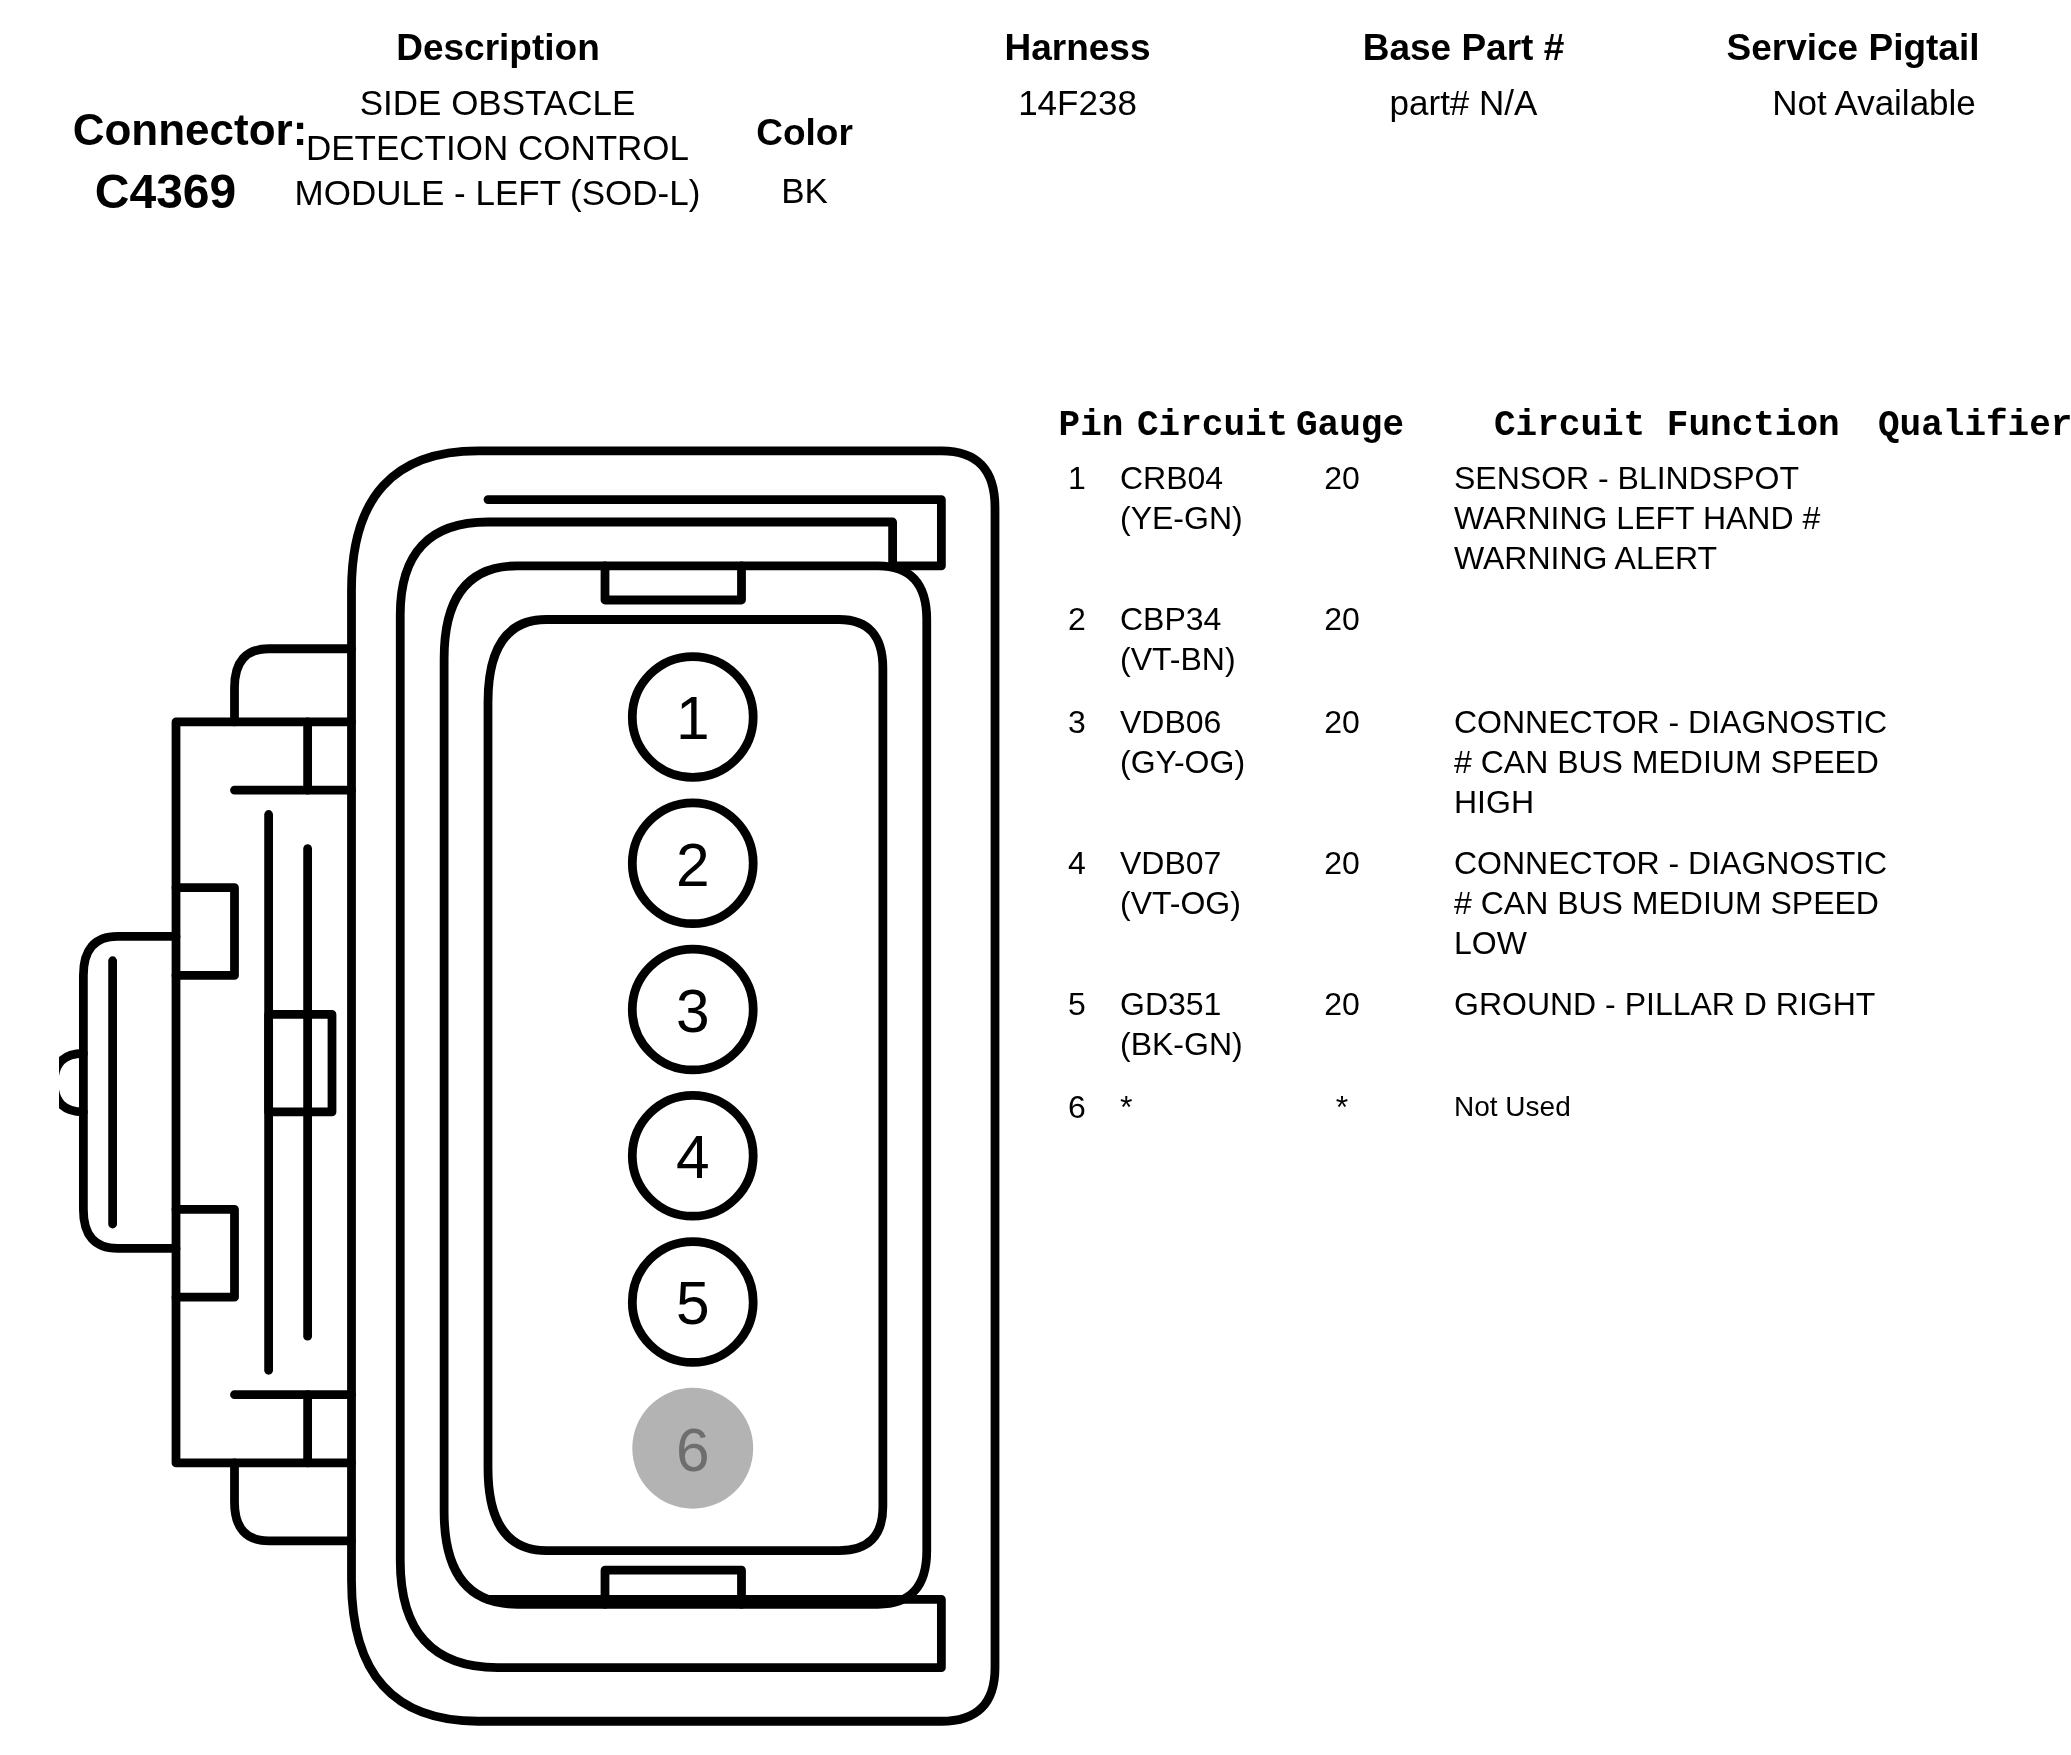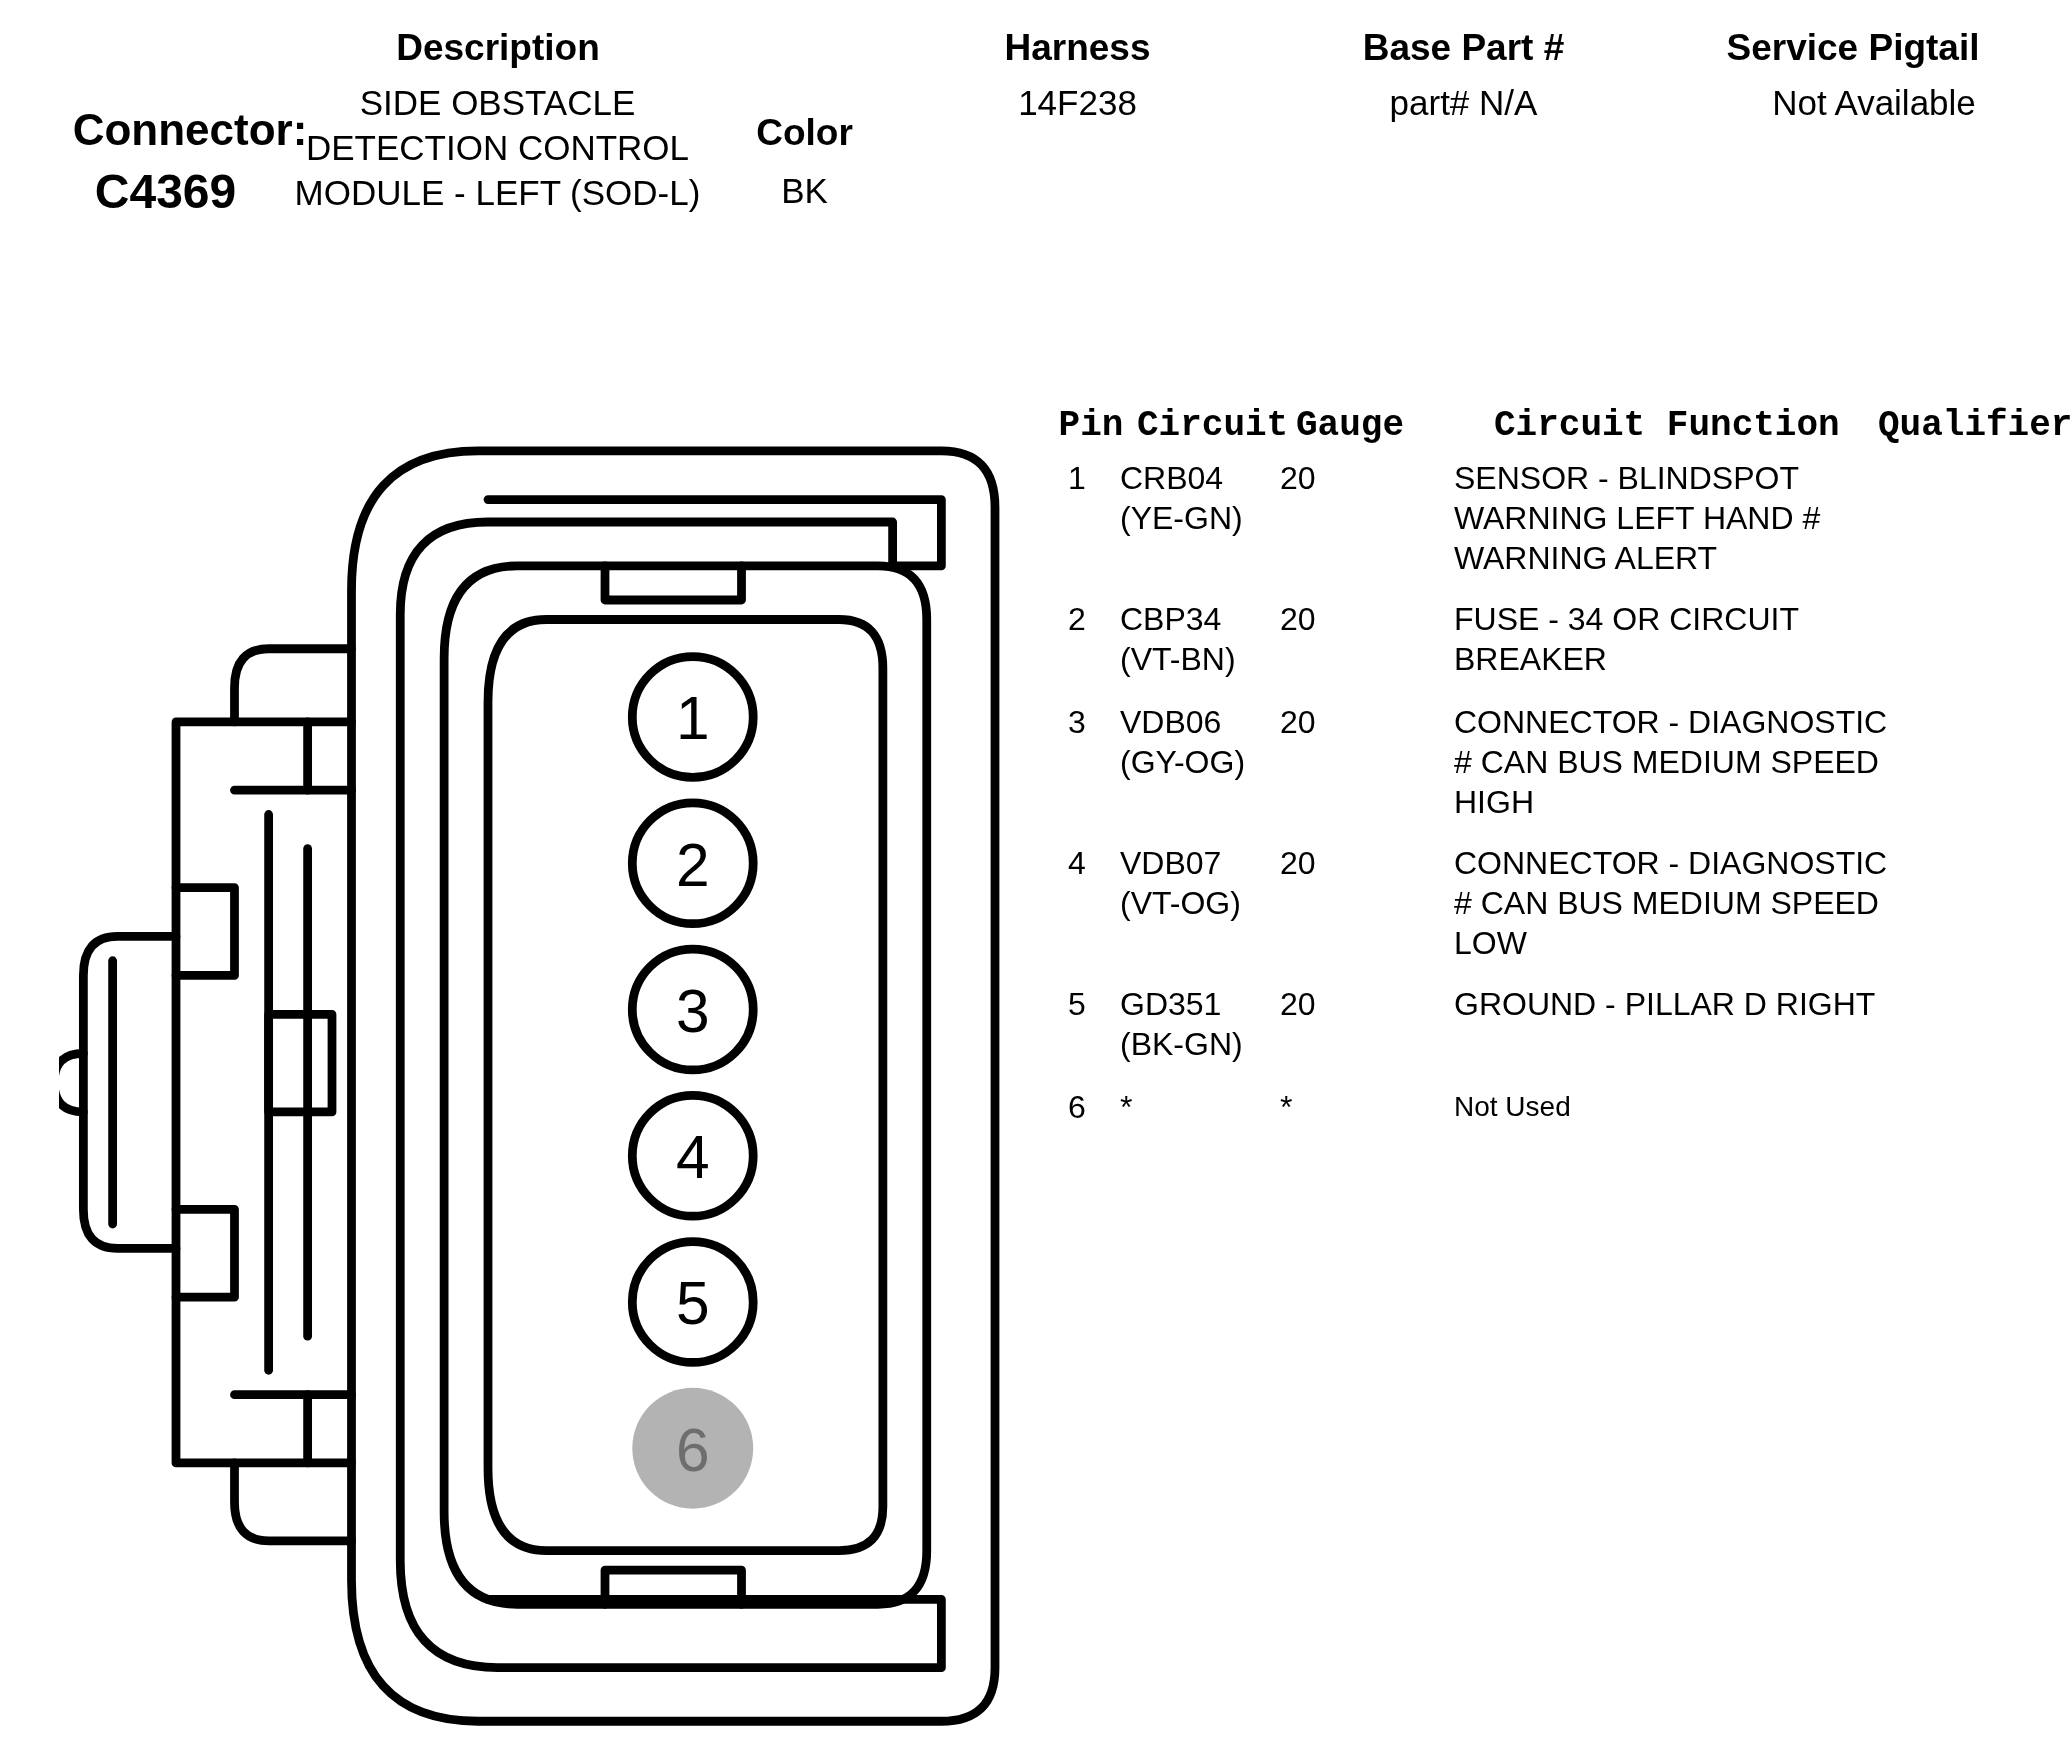--- a/index.html
+++ b/index.html
@@ -109,21 +109,21 @@
     min-height: 51px;
     margin-bottom: 13.7px;
   }
   .cell {
     position: absolute;
     font-size: 32px;
     line-height: 40px;
   }
   .c-pin      { left: 0px;   width: 66px;  text-align: center; }
   .c-circuit  { left: 76px;  width: 171px; }
-  .c-gauge    { left: 236px; width: 102px; text-align: left; }
+  .c-gauge    { left: 247px; width: 102px; text-align: center; }
   .c-function { left: 410px; width: 449px; text-align: left; }
   .c-qualifier{ left: 858px; width: 166px; text-align: left; }
 
   .c-function.small { font-size: 28px; }
   .circuit-code { display: block; }
   .circuit-color { display: block; }
 </style>
 </head>
 <body>
 
@@ -281,21 +281,20 @@
     <span class="cell c-qualifier"></span>
   </div>
 
   <div class="pin-row" style="min-height:90px">
     <span class="cell c-pin">2</span>
     <span class="cell c-circuit">
       <span class="circuit-code">CBP34</span>
       <span class="circuit-color">(VT-BN)</span>
     </span>
     <span class="cell c-gauge">20</span>
-    <span class="cell c-function">FUSE - 34 OR CIRCUIT BREAKER</span>
     <span class="cell c-qualifier"></span>
   </div>
 
   <div class="pin-row" style="min-height:127px">
     <span class="cell c-pin">3</span>
     <span class="cell c-circuit">
       <span class="circuit-code">VDB06</span>
       <span class="circuit-color">(GY-OG)</span>
     </span>
     <span class="cell c-gauge">20</span>

